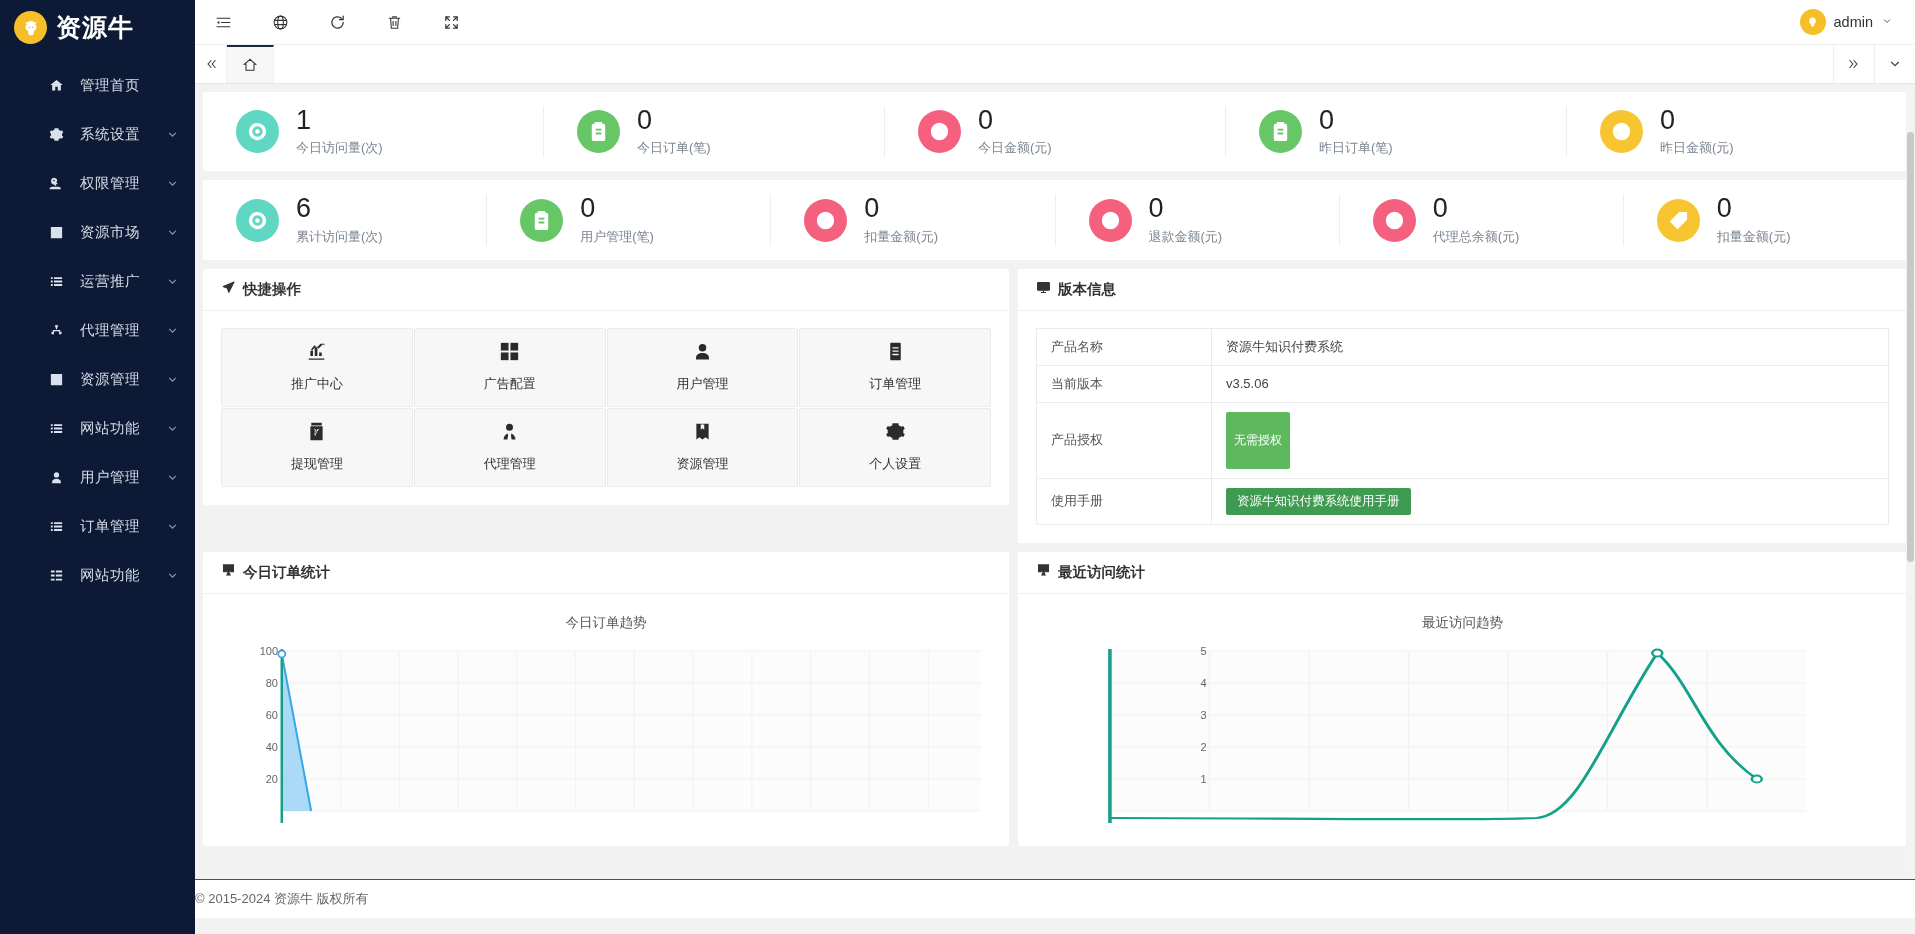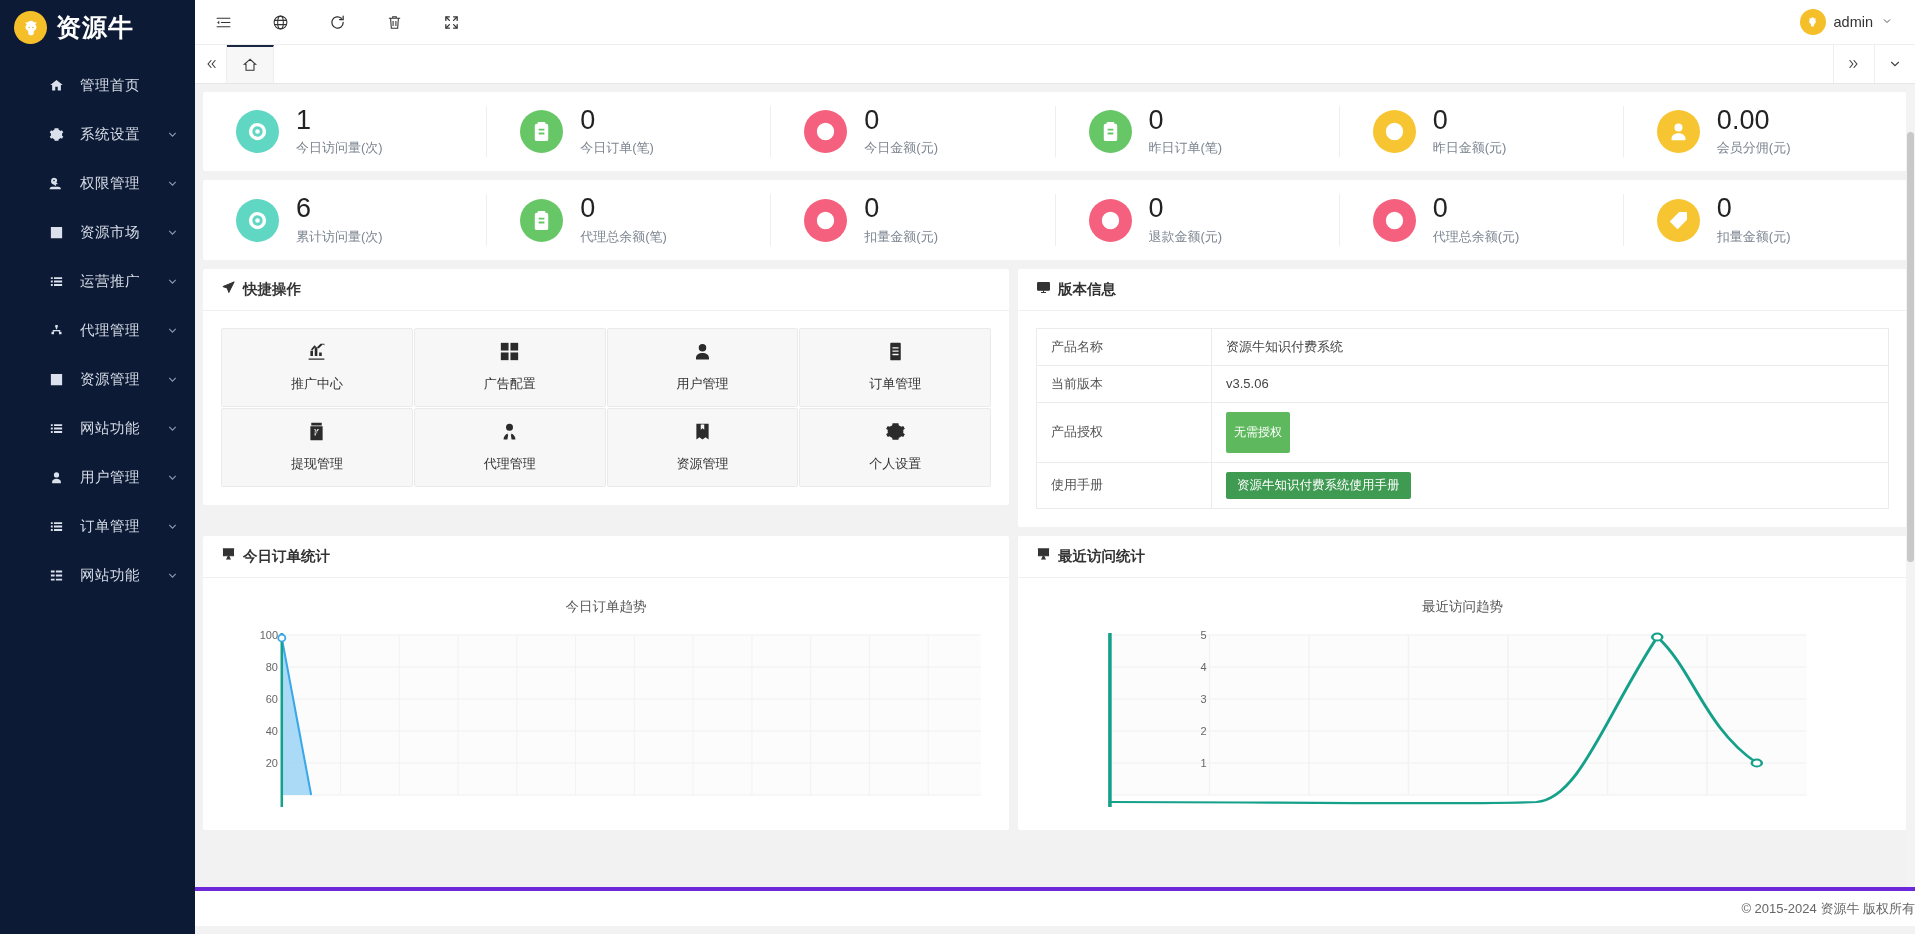--- a/index.html
+++ b/index.html
@@ -161,43 +161,43 @@
 
   
   table.vinfo { width: 100%; border-collapse: collapse; border-radius: 32px; }
   table.vinfo td {
     border: 1px solid #ebebeb; padding: 9px 14px;
     font-size: 13px; color: #444; height: 31px;
   }
   table.vinfo td.k { width: 175px; color: #555; }
   .tag-green {
     display: inline-block; background: #5eb95e; color: #fff;
-    font-size: 12px; padding: 12px 8px; border-radius: 2px;
+    font-size: 12px; padding: 20px 8px; border-radius: 2px;
   }
   .btn-green {
     display: inline-block; background: #3f9a52; color: #fff;
     font-size: 12.5px; padding: 5px 11px; border-radius: 2px;
     cursor: pointer;
   }
 
   
   .chart-title {
     text-align: center; font-size: 13.5px;
     color: #555; margin-bottom: 11px; margin-top: 3px;
   }
   .chart-wrap { position: relative; width: 100%; height: 185px; }
   .chart-wrap svg { width: 100%; height: 100%; display: block; }
 
   
   .footer {
     height: 39px; background: #fff;
-    display: flex; align-items: center; justify-content: flex-end;
+    display: flex; align-items: center; justify-content: flex-start;
     font-size: 13px; color: #666;
-    border-top: 4px solid #6d28d9;
-    position: absolute; bottom: 8px; left: 0; right: 0;
+    border-top: 1px solid #6d28d9;
+    position: absolute; bottom: 16px; left: 0; right: 0;
   }
   
   .vrail {
     position: absolute; top: 0; right: 0; width: 9px;
     bottom: 39px; background: #f3f3f3;
   }
   .vthumb {
     position: absolute; top: 48px; left: 1px; width: 7px;
     height: 430px; background: #c8c8c8; border-radius: 4px;
   }
@@ -495,31 +495,20 @@
               <svg viewBox="0 0 24 24" fill="none" stroke="#fff" stroke-width="1.7">
                 <circle cx="12" cy="12" r="8.2"></circle>
                 <path d="M8.6 8.2L12 12.2l3.4-4M9.2 12.6h5.6M9.2 15h5.6M12 12.4V17" stroke-linecap="round"></path>
               </svg>
             </div>
           <div>
               <div class="stat-num">0</div>
               <div class="stat-lbl">昨日金额(元)</div>
             </div>
         </div>
-        <div class="stat-cell">
-          <div class="stat-ico" style="background:#f7c531">
-              <svg viewBox="0 0 24 24">
-                <path d="M12 12a4.2 4.2 0 100-8.4 4.2 4.2 0 000 8.4zm0 1.8c-4.1 0-7.2 2.3-7.2 5V21h14.4v-2.2c0-2.7-3.1-5-7.2-5z"></path>
-              </svg>
-            </div>
-          <div>
-              <div class="stat-num">0.00</div>
-              <div class="stat-lbl">会员分佣(元)</div>
-            </div>
-        </div>
       </div>
 
       <div class="stat-row">
         <div class="stat-cell">
           <div class="stat-ico" style="background:#5fd7c3">
               <svg viewBox="0 0 24 24">
                 <path d="M12 3a9 9 0 100 18 9 9 0 000-18zm0 3.6a5.4 5.4 0 110 10.8 5.4 5.4 0 010-10.8zm0 3a2.4 2.4 0 100 4.8 2.4 2.4 0 000-4.8z"></path>
               </svg>
             </div>
           <div>
@@ -528,21 +517,21 @@
             </div>
         </div>
         <div class="stat-cell">
           <div class="stat-ico" style="background:#67c767">
               <svg viewBox="0 0 24 24">
                 <path d="M9 2h6a1 1 0 011 1v1h1a2 2 0 012 2v14a2 2 0 01-2 2H7a2 2 0 01-2-2V6a2 2 0 012-2h1V3a1 1 0 011-1zm0 7v2h6V9H9zm0 4v2h6v-2H9z"></path>
               </svg>
             </div>
           <div>
               <div class="stat-num">0</div>
-              <div class="stat-lbl">代理总余额(笔)</div>
+              <div class="stat-lbl">用户管理(笔)</div>
             </div>
         </div>
         <div class="stat-cell">
           <div class="stat-ico" style="background:#f4607d">
               <svg viewBox="0 0 24 24" fill="none" stroke="#fff" stroke-width="1.7">
                 <circle cx="12" cy="12" r="8.2"></circle>
                 <path d="M8.6 8.2L12 12.2l3.4-4M9.2 12.6h5.6M9.2 15h5.6M12 12.4V17" stroke-linecap="round"></path>
               </svg>
             </div>
           <div>

